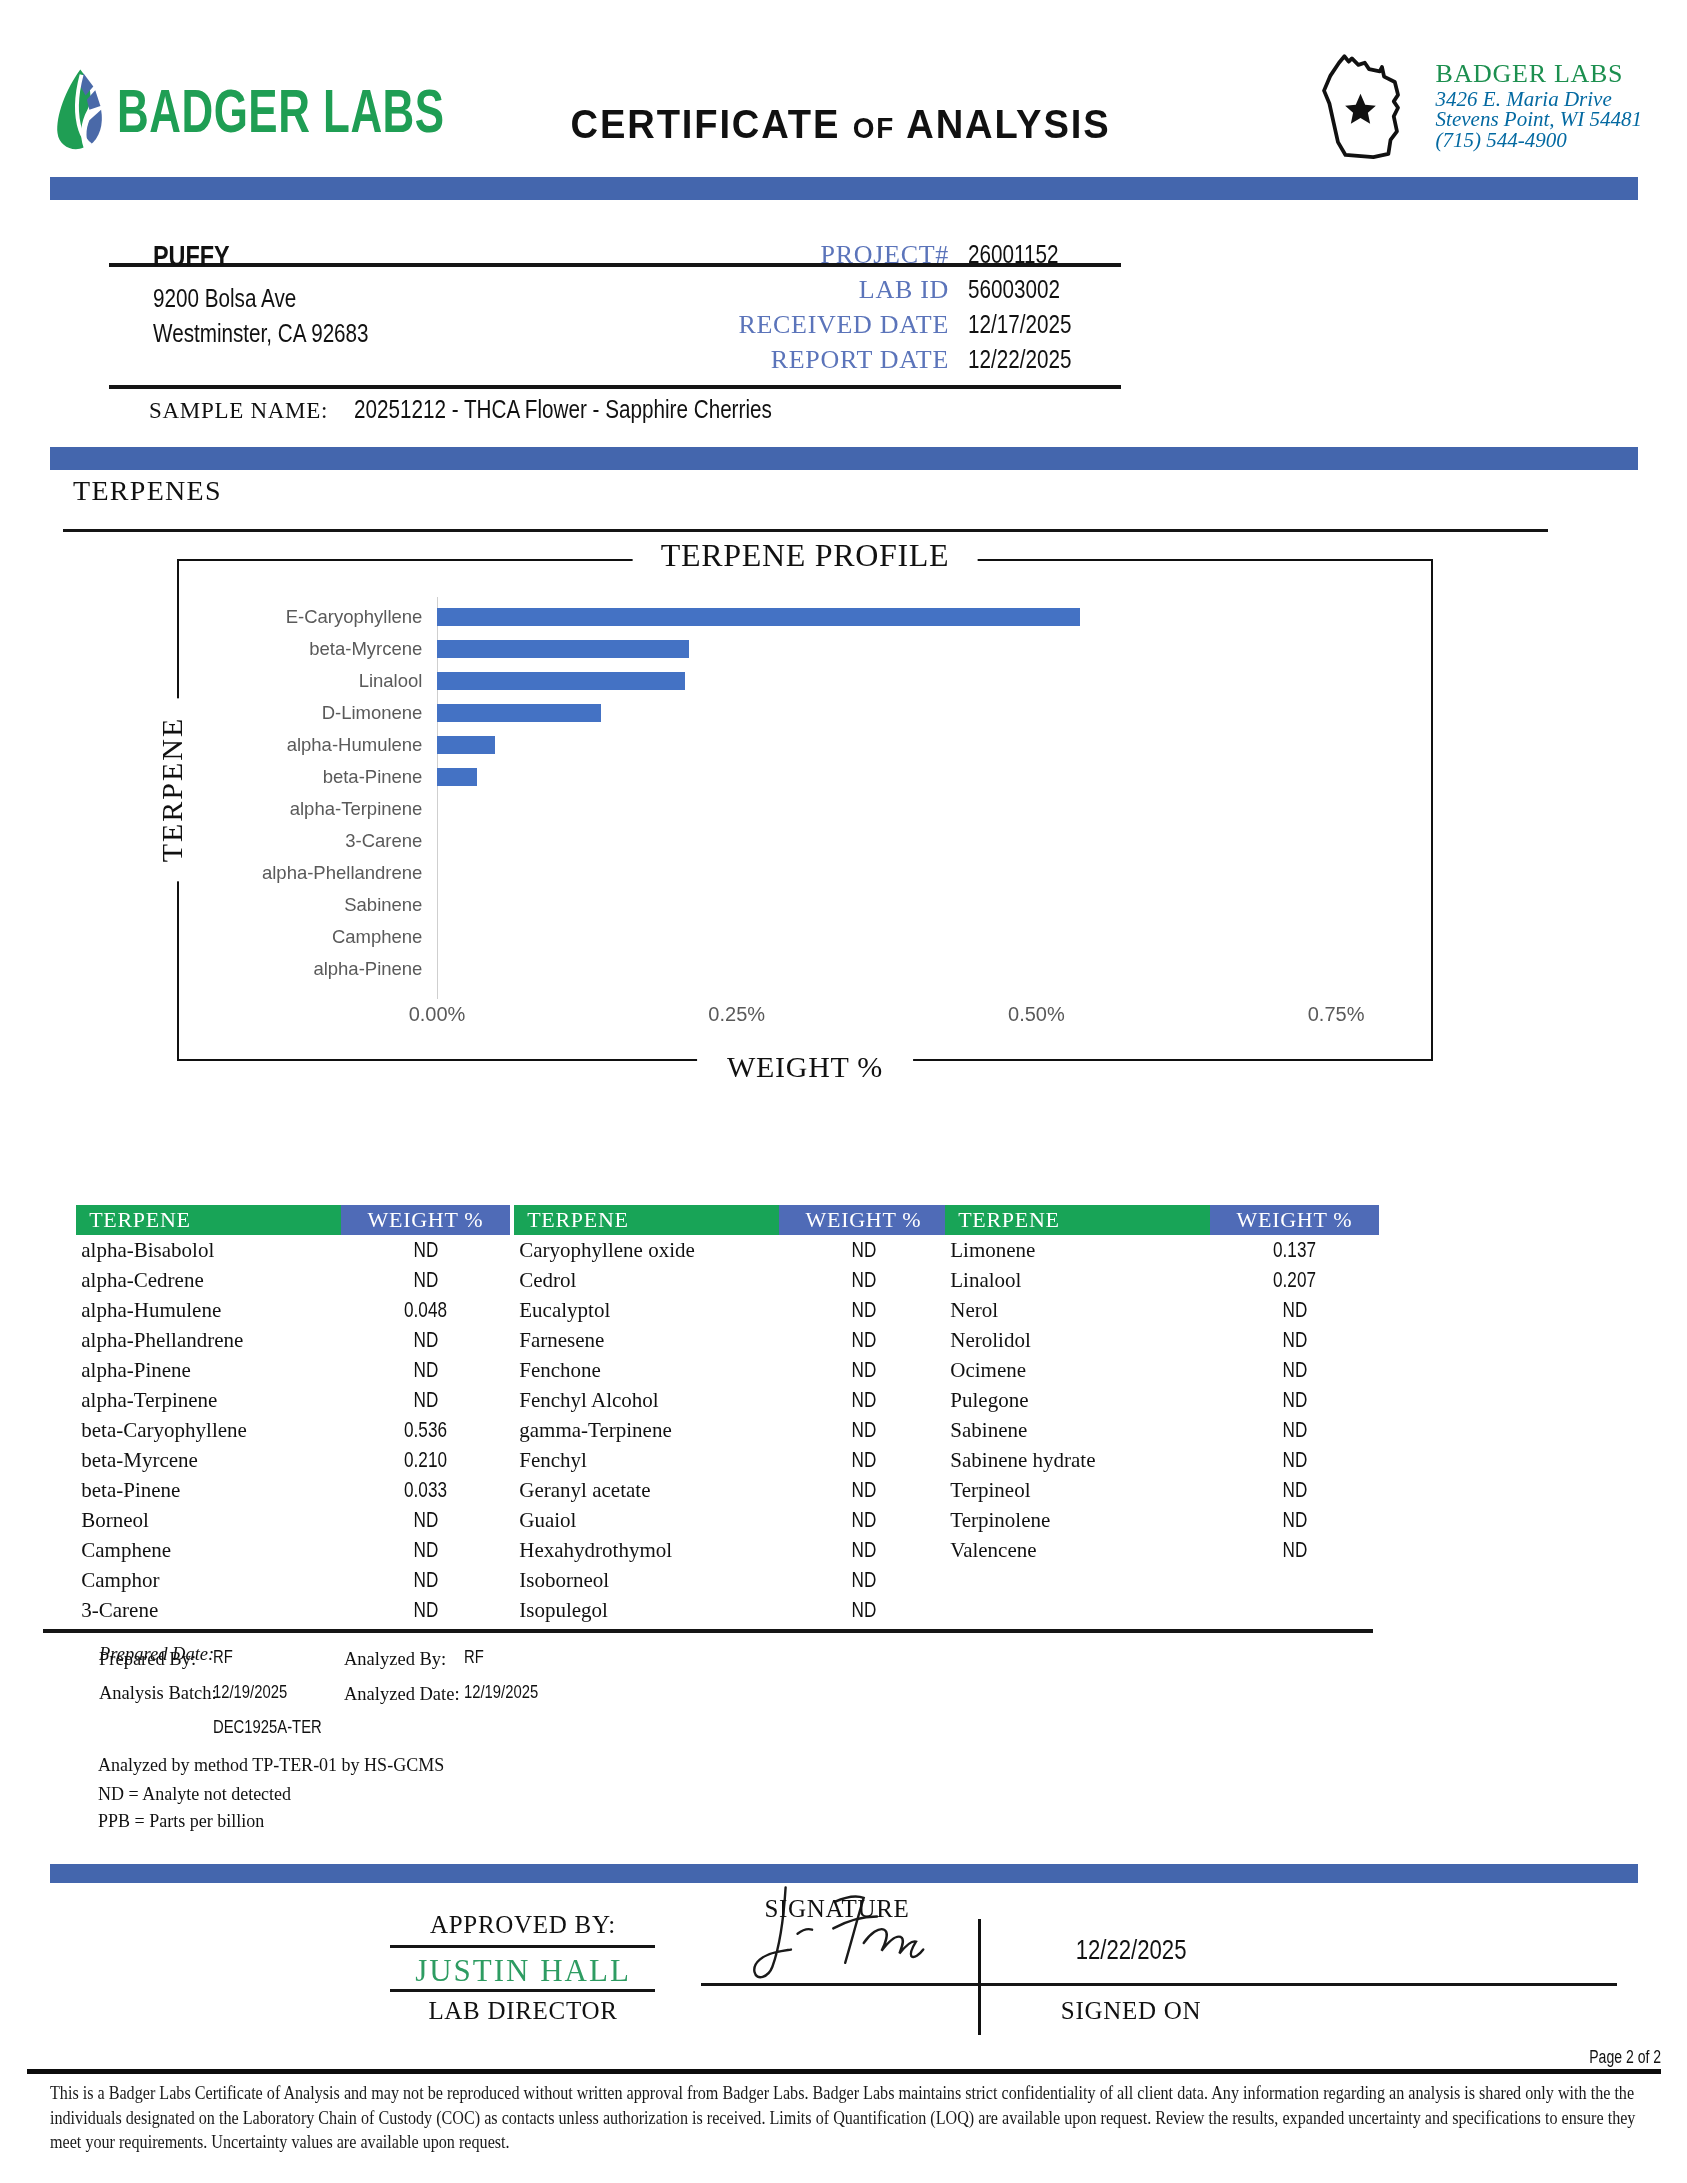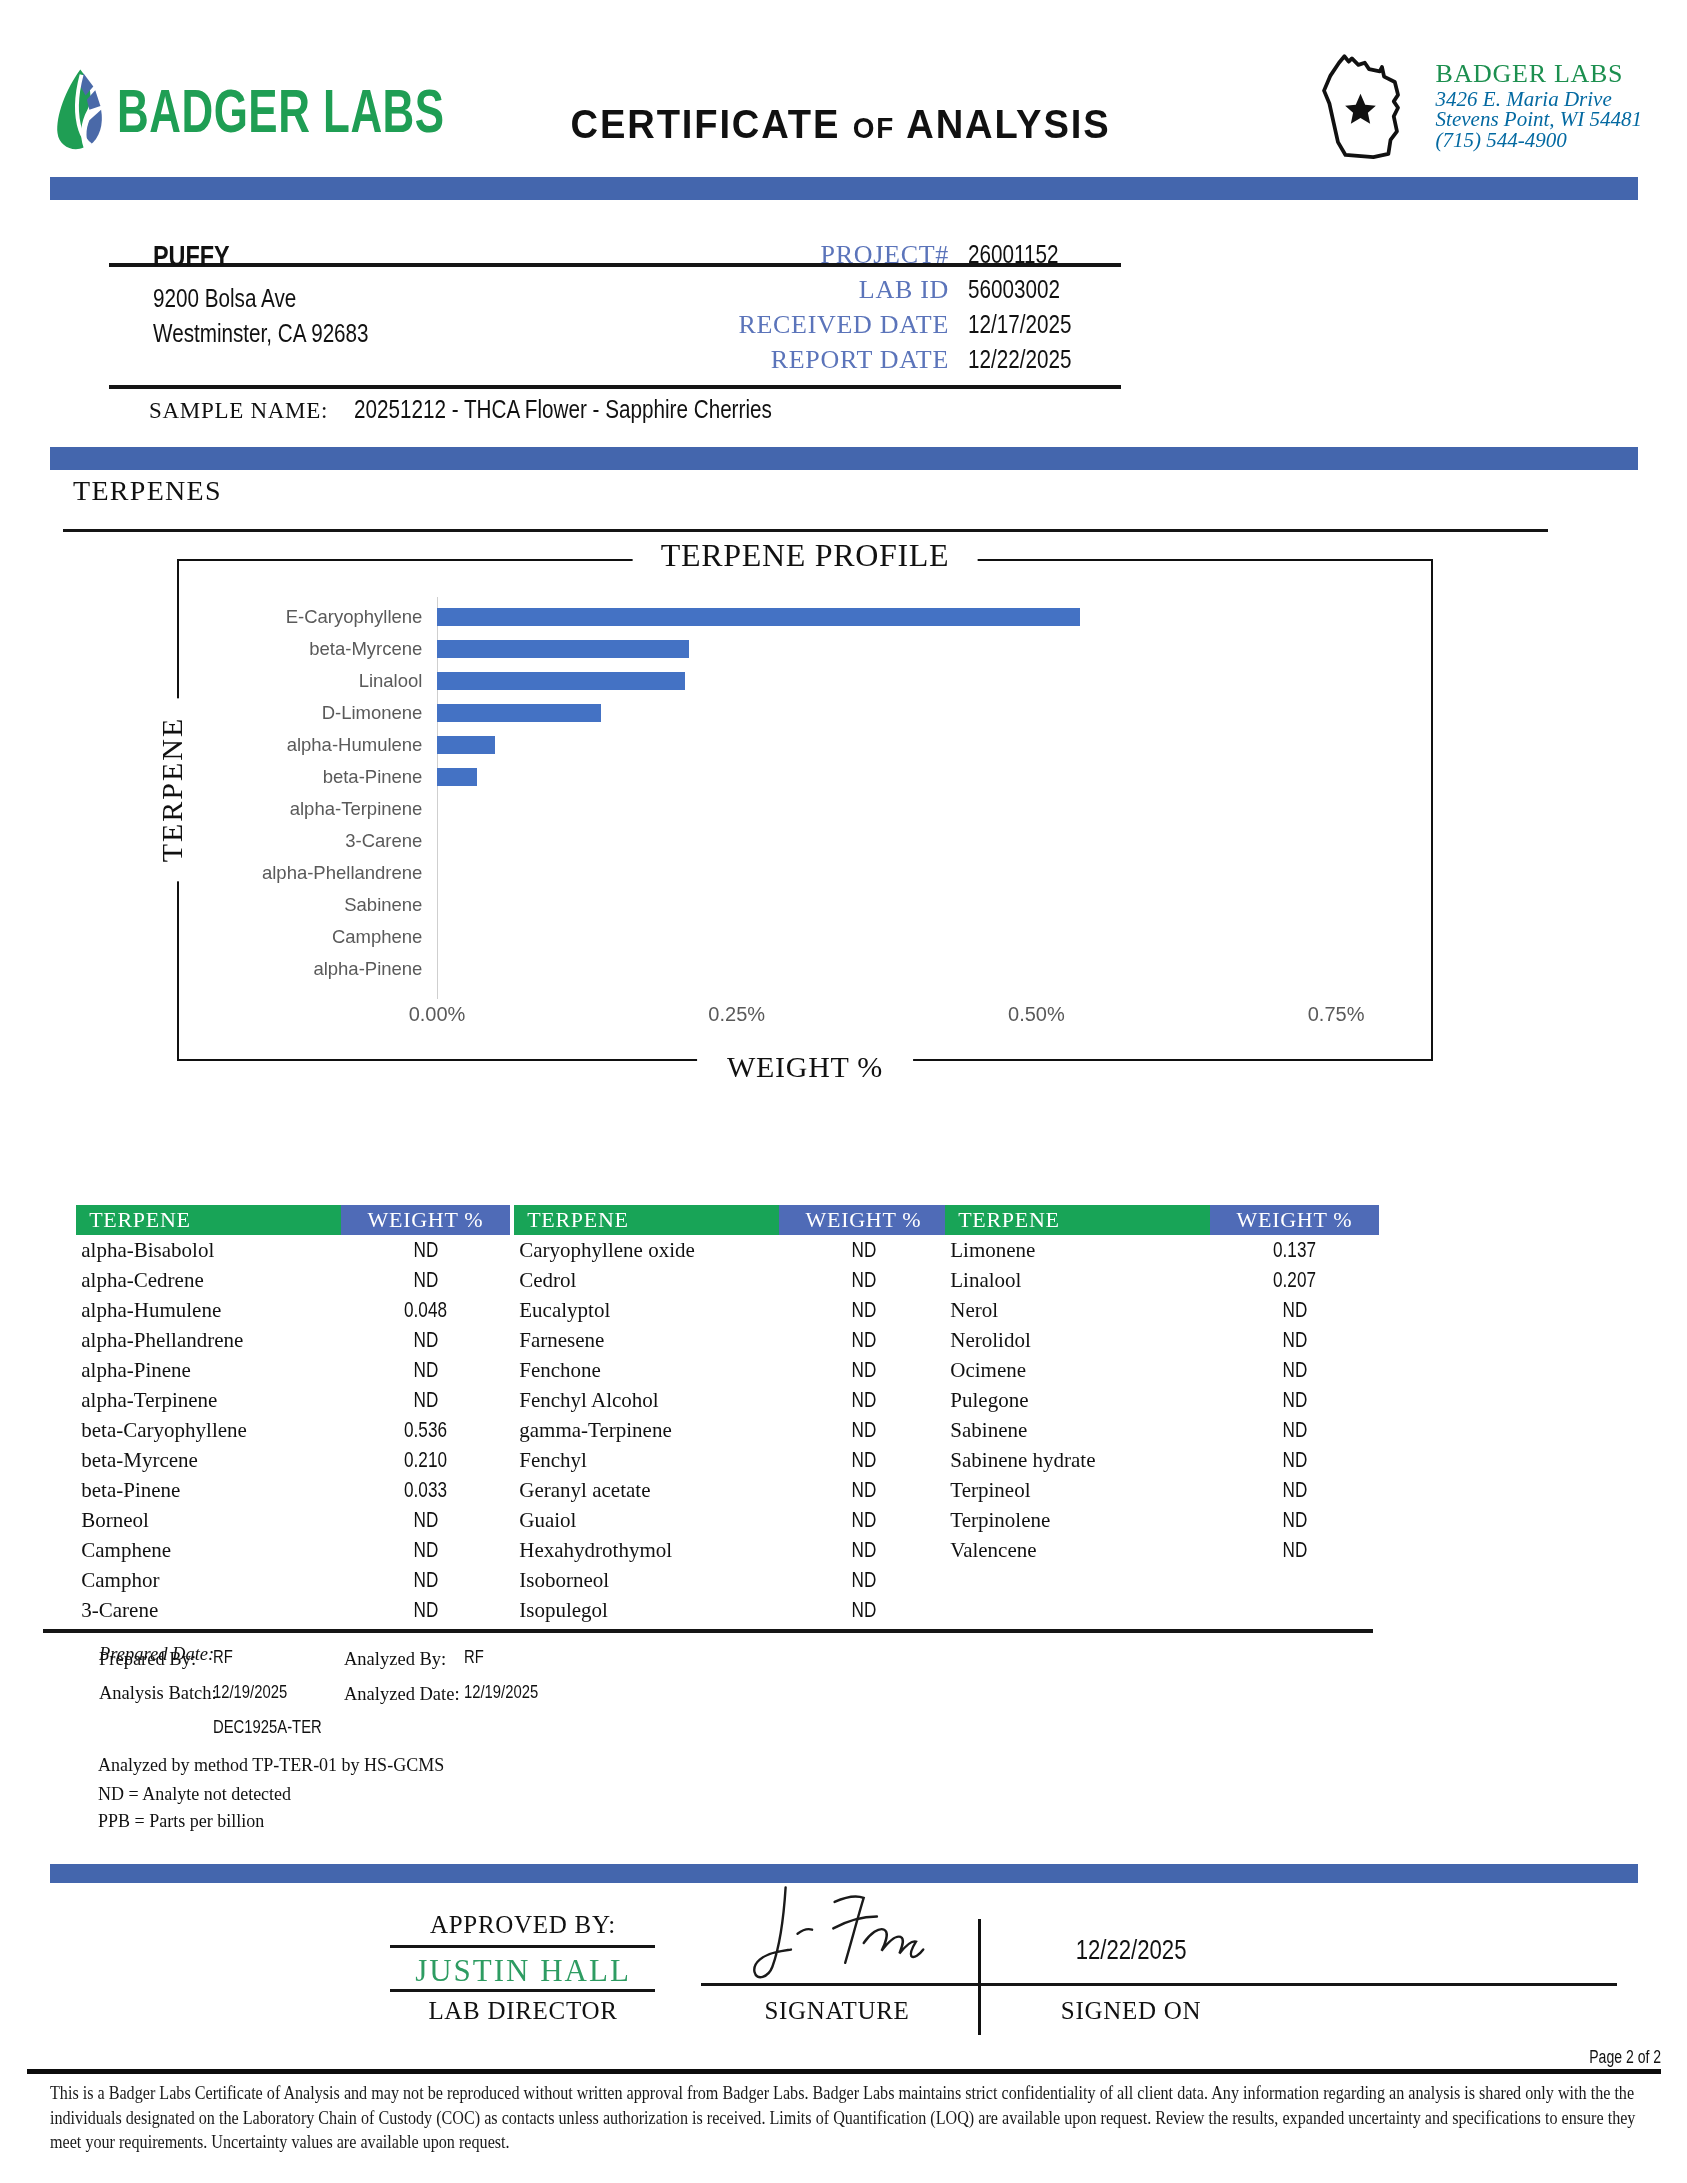--- a/index.html
+++ b/index.html
@@ -431,21 +431,21 @@
       <path d="M96,78 C104,72 112,70 118,72"></path>
       <path d="M152,30 C170,22 186,20 196,24 C188,50 176,95 168,122"></path>
       <path d="M150,70 C172,58 196,52 216,52"></path>
       <path d="M196,92 C206,78 219,68 227,72 C235,76 228,94 223,104 C232,92 244,80 252,83 C259,86 253,100 250,108 C258,98 268,88 275,90 C270,98 266,108 268,112 C272,116 280,110 286,102"></path>
     </g>
   </svg>
 
   <div class="rule" style="left:701px;top:1983px;width:916px;height:3.3px;"></div>
   <div class="sig-vline"></div>
 
-  <div class="abs app-label" style="left:698px;top:1997px;width:278px;">SIGNATURE</div>
+  <div class="abs app-label" style="left:698px;top:1895px;width:278px;">SIGNATURE</div>
   <div class="abs" style="left:992px;top:1933px;width:278px;text-align:center;font-size:28.4px;"><span class="cond" style="transform-origin:50% 60%;">12/22/2025</span></div>
   <div class="abs app-label" style="left:992px;top:1997px;width:278px;">SIGNED ON</div>
 
   <div class="abs page-num"><span class="cond" style="transform-origin:100% 60%;">Page 2 of 2</span></div>
   <div class="rule" style="left:26.5px;top:2069px;width:1634px;height:5.3px;background:#0c0c0c;"></div>
   <div class="abs disclaimer">This is a Badger Labs Certificate of Analysis and may not be reproduced without written approval from Badger Labs. Badger Labs maintains strict confidentiality of all client data. Any information regarding an analysis is shared only with the the individuals designated on the Laboratory Chain of Custody (COC) as contacts unless authorization is received. Limits of Quantification (LOQ) are available upon request. Review the results, expanded uncertainty and specifications to ensure they meet your requirements. Uncertainty values are available upon request.</div>
 
 </div>
 
 

